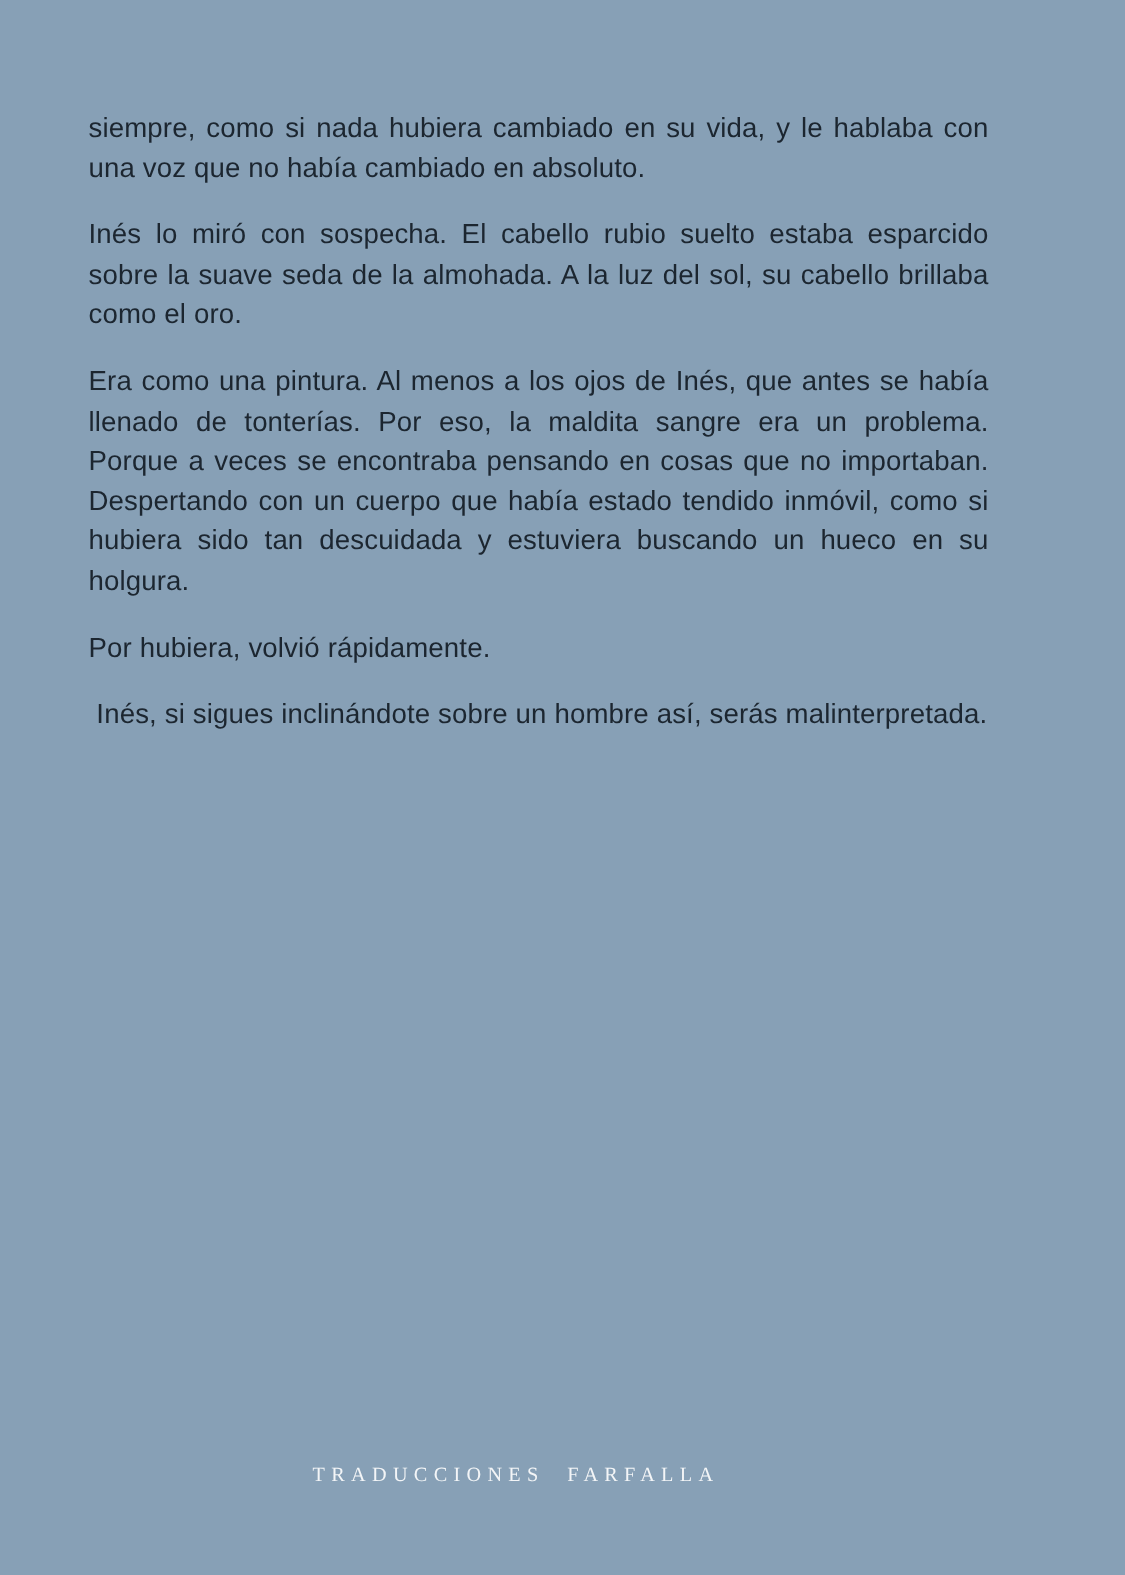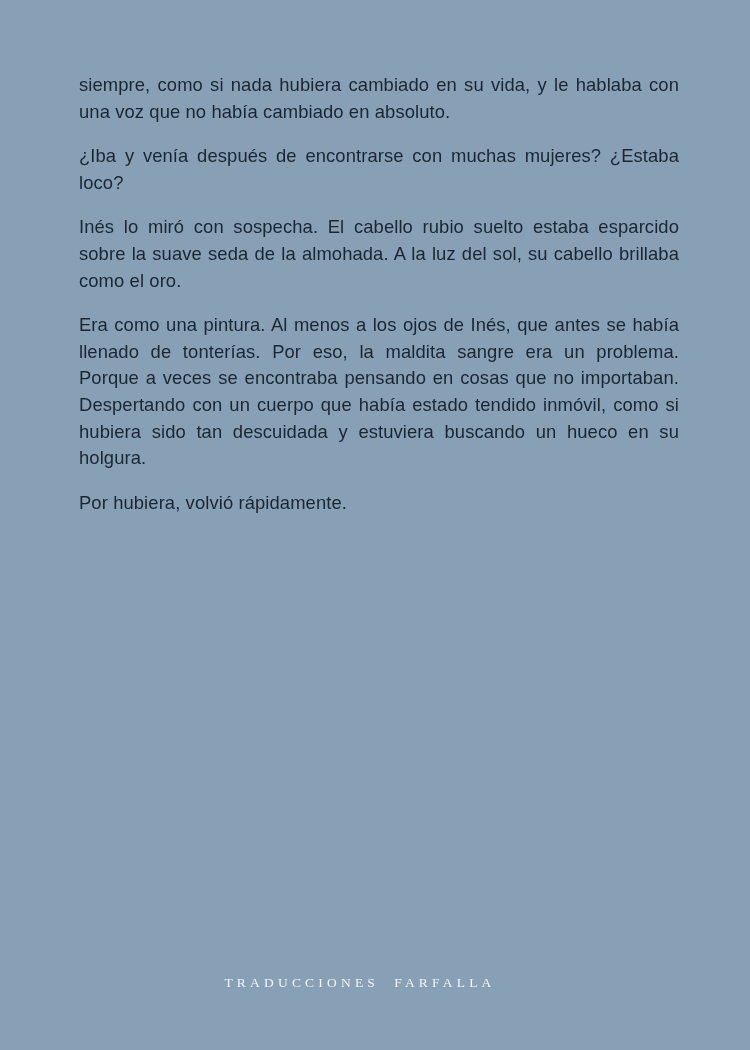--- a/index.html
+++ b/index.html
@@ -8,21 +8,21 @@
   }
   body {
     width: 750px;
     height: 1050px;
     background: #87a0b6;
     overflow: hidden;
     position: relative;
   }
   .page {
     position: absolute;
-    left: 79px;
+    left: 59px;
     top: 72px;
     width: 600px;
   }
   .para {
     font-family: "Liberation Sans", sans-serif;
     font-size: 18.4px;
     line-height: 26.6px;
     color: #1c2630;
     text-align: justify;
     margin: 0 0 18px 0;
@@ -32,27 +32,26 @@
   .footer {
     position: absolute;
     left: 0;
     top: 975px;
     width: 688px;
     text-align: center;
     font-family: "Liberation Serif", serif;
     font-size: 13.5px;
     letter-spacing: 4.2px;
     color: #f3f5f7;
-    padding-left: 16px;
   }
 </style>
 </head>
 <body>
 
 <div class="page">
   <p class="para">siempre, como si nada hubiera cambiado en su vida, y le hablaba con una voz que no había cambiado en absoluto.</p>
-  <p class="para">¿Iba y venía después de encontrarse con muchas mujeres? ¿Estaba loco?</p>
   <p class="para">Inés lo miró con sospecha. El cabello rubio suelto estaba esparcido sobre la suave seda de la almohada. A la luz del sol, su cabello brillaba como el oro.</p>
   <p class="para">Era como una pintura. Al menos a los ojos de Inés, que antes se había llenado de tonterías. Por eso, la maldita sangre era un problema. Porque a veces se encontraba pensando en cosas que no importaban. Despertando con un cuerpo que había estado tendido inmóvil, como si hubiera sido tan descuidada y estuviera buscando un hueco en su holgura.</p>
   <p class="para">Por hubiera, volvió rápidamente.</p>
+  <p class="para" style="white-space: pre-wrap;"> Inés, si sigues inclinándote sobre un hombre así, serás malinterpretada.</p>
 </div>
 
 <div class="footer" style="white-space: pre;">TRADUCCIONES  FARFALLA</div>
 
 </body></html>

